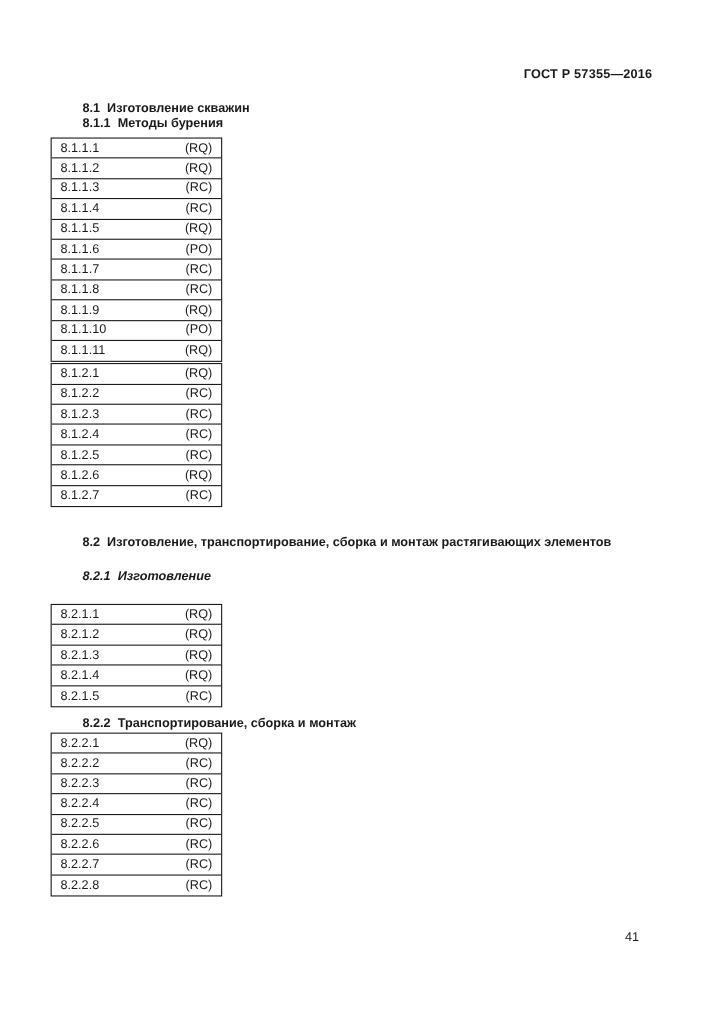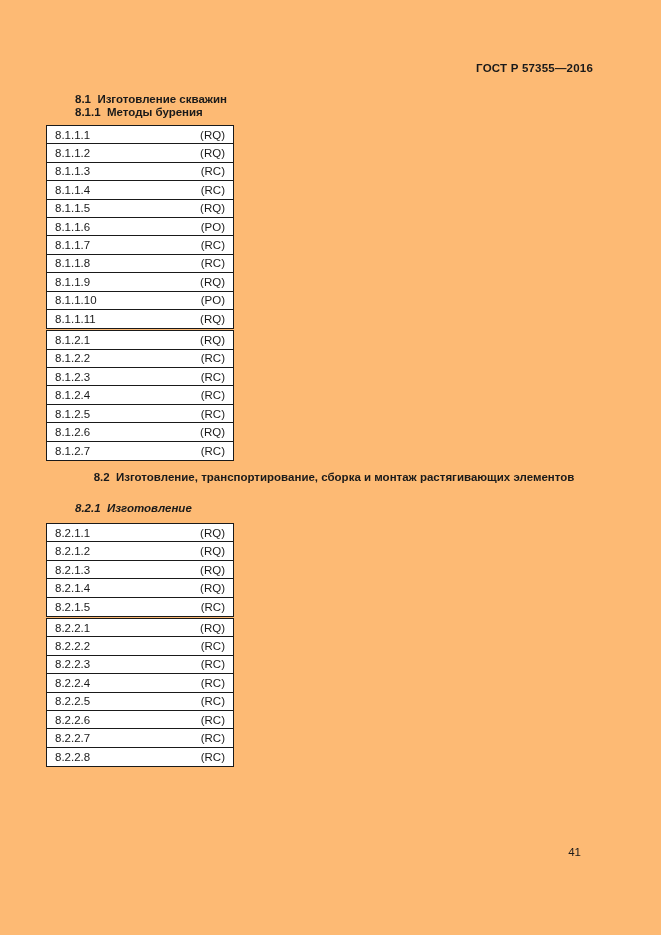--- a/index.html
+++ b/index.html
@@ -2,21 +2,21 @@
 <html><head>
 <meta charset="utf-8">
 <style>
   * { margin: 0; padding: 0; box-sizing: border-box; }
   html, body { background: #e8e8e8; }
   .page {
     position: relative;
     width: 661px;
     height: 935px;
     margin: 0 auto;
-    background: #fdba74;
+    background: #ffffff;
     color: #1a1a1a;
     font-family: "Liberation Sans", sans-serif;
     font-size: 11.5px;
     overflow: hidden;
   }
   .doc-header {
     position: absolute;
     top: 62px;
     right: 68px;
     font-weight: bold;
@@ -29,21 +29,21 @@
     top: 88px;
     width: 547px;
   }
   .heading {
     font-weight: bold;
     line-height: 13px;
     margin-left: 29px;
     white-space: pre-wrap;
   }
   .reqtable {
-    width: 188px;
+    width: 156px;
     border: 1px solid #1a1a1a;
     background: #ffffff;
     text-align: center;
   }
   .row {
     display: flex;
     justify-content: space-between;
     align-items: center;
     height: 18.4px;
     padding: 0 8px;
@@ -136,23 +136,23 @@
         </div>
         <div class="row">
           <span class="clause">8.1.2.6</span>
           <span class="marker">(RQ)</span>
         </div>
         <div class="row">
           <span class="clause">8.1.2.7</span>
           <span class="marker">(RC)</span>
         </div>
       </div>
-      <div class="heading" style="margin-top: 10px; text-align: center;">8.2  Изготовление, транспортирование, сборка и монтаж растягивающих элементов</div>
+      <div class="heading" style="margin-top: 26px;">8.2  Изготовление, транспортирование, сборка и монтаж растягивающих элементов</div>
       <div class="heading" style="margin-top: 18px; font-style: italic;">8.2.1  Изготовление</div>
-      <div class="reqtable" style="margin-top: 8px;">
+      <div class="reqtable" style="margin-top: 18px;">
         <div class="row">
           <span class="clause">8.2.1.1</span>
           <span class="marker">(RQ)</span>
         </div>
         <div class="row">
           <span class="clause">8.2.1.2</span>
           <span class="marker">(RQ)</span>
         </div>
         <div class="row">
           <span class="clause">8.2.1.3</span>
@@ -160,20 +160,21 @@
         </div>
         <div class="row">
           <span class="clause">8.2.1.4</span>
           <span class="marker">(RQ)</span>
         </div>
         <div class="row">
           <span class="clause">8.2.1.5</span>
           <span class="marker">(RC)</span>
         </div>
       </div>
+      <div class="heading" style="margin-top: 9px;">8.2.2  Транспортирование, сборка и монтаж</div>
       <div class="reqtable" style="margin-top: 1px;">
         <div class="row">
           <span class="clause">8.2.2.1</span>
           <span class="marker">(RQ)</span>
         </div>
         <div class="row">
           <span class="clause">8.2.2.2</span>
           <span class="marker">(RC)</span>
         </div>
         <div class="row">

